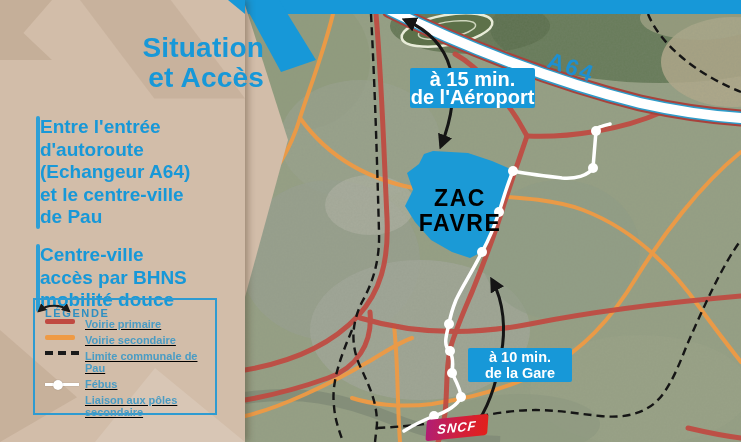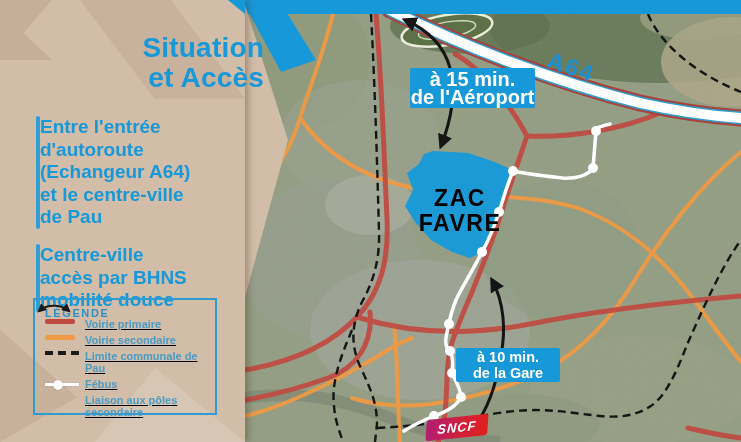--- a/index.html
+++ b/index.html
@@ -73,21 +73,21 @@
     position:absolute;left:408px;top:174px;width:104px;z-index:3;
     color:#000000;font-size:23px;font-weight:bold;letter-spacing:1.5px;
     line-height:25px;text-align:center;white-space:pre-line;margin-top:12px;
   }
   .badge{
     position:absolute;z-index:3;background:var(--accent-blue,#1798d8);
     color:#fff;font-weight:bold;text-align:center;white-space:pre-line;
     display:flex;align-items:center;justify-content:center;border-radius:2px;
   }
   .badge.airport{left:410px;top:68px;width:125px;height:40px;font-size:20px;line-height:18px;}
-  .badge.station{left:456px;top:348px;width:104px;height:34px;font-size:14.5px;line-height:16.5px;}
+  .badge.station{left:468px;top:348px;width:104px;height:34px;font-size:14.5px;line-height:16.5px;}
   .sncf{
     position:absolute;left:426px;top:417px;width:62px;height:21px;z-index:3;
     background:linear-gradient(95deg,#b01e75 0%,#d21f3c 55%,#e2201a 100%);
     transform:rotate(-6deg) skewX(-10deg);border-radius:3px;
     display:flex;align-items:center;justify-content:center;
     color:#fff;font-size:13px;font-weight:bold;font-style:italic;letter-spacing:1px;
   }
 </style>
 </head>
 <body>

